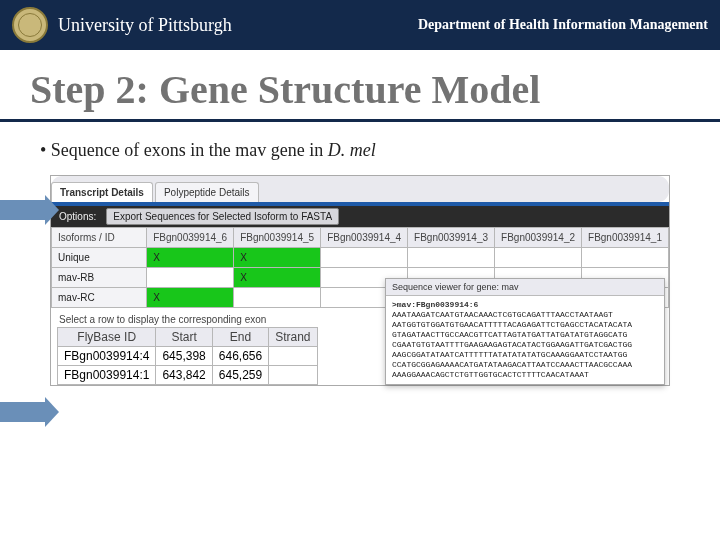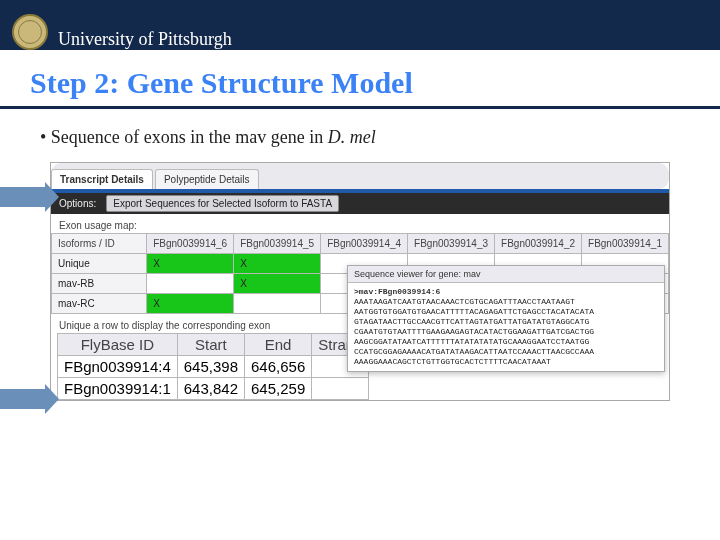--- a/index.html
+++ b/index.html
@@ -1,58 +1,59 @@
 <!DOCTYPE html>
 <html><head>
 <meta charset="utf-8">
 <style>
   * { box-sizing: border-box; margin: 0; padding: 0; }
   body { width: 720px; height: 540px; background: #fff; font-family: Georgia, 'Times New Roman', serif; overflow: hidden; }
-  .header { background: #13294b; height: 50px; display: flex; align-items: flex-end; padding: 0 12px; }
+  .header { background: #13294b; height: 50px; display: flex; align-items: center; padding: 0 12px; }
   .seal { width: 36px; height: 36px; border-radius: 50%; background: #c9b87a; border: 2px solid #8a7a3a; position: relative; margin-right: 10px; }
   .seal::after { content: ""; position: absolute; inset: 4px; border: 1px solid #8a7a3a; border-radius: 50%; }
   .uni-name { color: #fff; font-size: 18px; font-family: Georgia, serif; }
   .dept { color: #fff; font-size: 14px; font-weight: bold; margin-left: auto; font-family: Georgia, serif; }
   .title-wrap { padding: 16px 30px 6px; border-bottom: 3px solid #13294b; margin-bottom: 18px; }
-  .title { color: #3b82f6; font-size: 30px; font-weight: bold; font-family: Georgia, serif; }
+  .title { color: #737373; font-size: 40px; font-weight: bold; font-family: Georgia, serif; }
   .bullet-row { padding: 0 40px 14px; font-size: 18px; color: #222; }
   .bullet-row .it { font-style: italic; }
   .shot { margin: 0 50px; border: 1px solid #aaa; background: #fff; position: relative; font-family: Arial, Helvetica, sans-serif; }
   .tabs { display: flex; align-items: flex-end; background: #e9e9ee; height: 26px; padding-left: 0; gap: 2px; border-radius: 11px; }
   .tab { background: #f4f4f7; border: 1px solid #bbb; border-bottom: none; border-radius: 3px 3px 0 0; font-size: 10px; padding: 4px 8px; color: #333; }
   .tab.active { background: #fff; font-weight: bold; }
   .bar-blue { height: 4px; background: #1e5aa8; }
   .opts { background: #2b2b2b; color: #eee; display: flex; align-items: center; height: 21px; padding: 0 8px; gap: 10px; font-size: 10px; }
   .opt-btn { background: #d7d7dc; color: #222; border: 1px solid #888; border-radius: 2px; padding: 2px 6px; font-size: 10px; }
   .map-label { font-size: 10px; color: #444; padding: 6px 8px 2px; }
   .grid { border-collapse: collapse; width: 100%; font-size: 10px; }
   .grid th, .grid td { border: 1px solid #b7b7b7; padding: 3px 6px; height: 20px; background: #fff; color: #222; text-align: left; white-space: nowrap; }
   .grid th { background: #eaeaf0; font-weight: normal; color: #444; }
   .grid .lbl { width: 104px; background: #f3f3f6; }
   .green { background: #18c61a !important; text-align: center; color: #000; }
   .red { background: #d7322d !important; color: #fff; }
   .select-label { font-size: 10px; color: #444; padding: 6px 8px 2px; }
-  .subgrid { border-collapse: collapse; font-size: 15px; margin-left: 6px; }
+  .subgrid { border-collapse: collapse; font-size: 12px; margin-left: 6px; }
   .subgrid th, .subgrid td { border: 1px solid #b7b7b7; padding: 2px 6px; background: #fff; }
   .subgrid th { background: #eaeaf0; font-weight: normal; color: #444; }
   .arrow { position: absolute; width: 46px; height: 20px; background: #6a8fb8; }
   .arrow::after { content: ""; position: absolute; right: -14px; top: -5px; border-left: 14px solid #6a8fb8; border-top: 15px solid transparent; border-bottom: 15px solid transparent; }
   .arrow1 { left: -52px; top: 24px; }
   .arrow2 { left: -52px; top: 226px; }
-  .viewer { position: absolute; right: 4px; top: 102px; width: 318px; background: #fff; border: 1px solid #aaa; box-shadow: 0 2px 6px rgba(0,0,0,0.25); font-size: 9px; }
+  .viewer { position: absolute; right: 4px; top: 102px; width: 280px; background: #fff; border: 1px solid #aaa; box-shadow: 0 2px 6px rgba(0,0,0,0.25); font-size: 9px; }
   .viewer-h { background: #eaeaf0; border-bottom: 1px solid #bbb; padding: 3px 6px; color: #333; }
   .seq { padding: 4px 6px; font-family: "Courier New", monospace; font-size: 8px; line-height: 1.25; color: #222; white-space: pre; overflow: hidden; }
   .seq .hdr { color: #333; font-weight: bold; margin-top: 48px; }
 </style>
 </head>
 <body>
 
 <div class="header">
   <div class="seal"></div>
   <div class="uni-name">University of Pittsburgh</div>
+  <div class="dept">Department of Health Information Management</div>
 </div>
 
 <div class="title-wrap">
   <div class="title">Step 2: Gene Structure Model</div>
 </div>
 
 <div class="bullet-row">
   <span>• </span><span>Sequence of exons in the mav gene in </span><span class="it">D. mel</span>
 </div>
 
@@ -64,21 +65,20 @@
     <div class="tab active">Transcript Details</div>
     <div class="tab">Polypeptide Details</div>
   </div>
   <div class="bar-blue"></div>
 
   <div class="opts">
     <span>Options:</span>
     <span class="opt-btn">Export Sequences for Selected Isoform to FASTA</span>
   </div>
 
-  <div class="map-label">Exon usage map:</div>
 
   <table class="grid">
     <tbody>
         <tr>
       <th class="lbl">Isoforms / ID</th>
       <th>FBgn0039914_6</th>
       <th>FBgn0039914_5</th>
       <th>FBgn0039914_4</th>
       <th>FBgn0039914_3</th>
       <th>FBgn0039914_2</th>
@@ -107,21 +107,21 @@
       <td class="green">X</td>
       <td></td>
       <td></td>
       <td></td>
       <td></td>
       <td></td>
     </tr>
   </tbody>
     </table>
 
-  <div class="select-label">Unique a row to display the corresponding exon</div>
+  <div class="select-label">Select a row to display the corresponding exon</div>
 
   <table class="subgrid">
     <tbody>
         <tr>
       <th>FlyBase ID</th>
       <th>Start</th>
       <th>End</th>
       <th>Strand</th>
     </tr>
     <tr>

